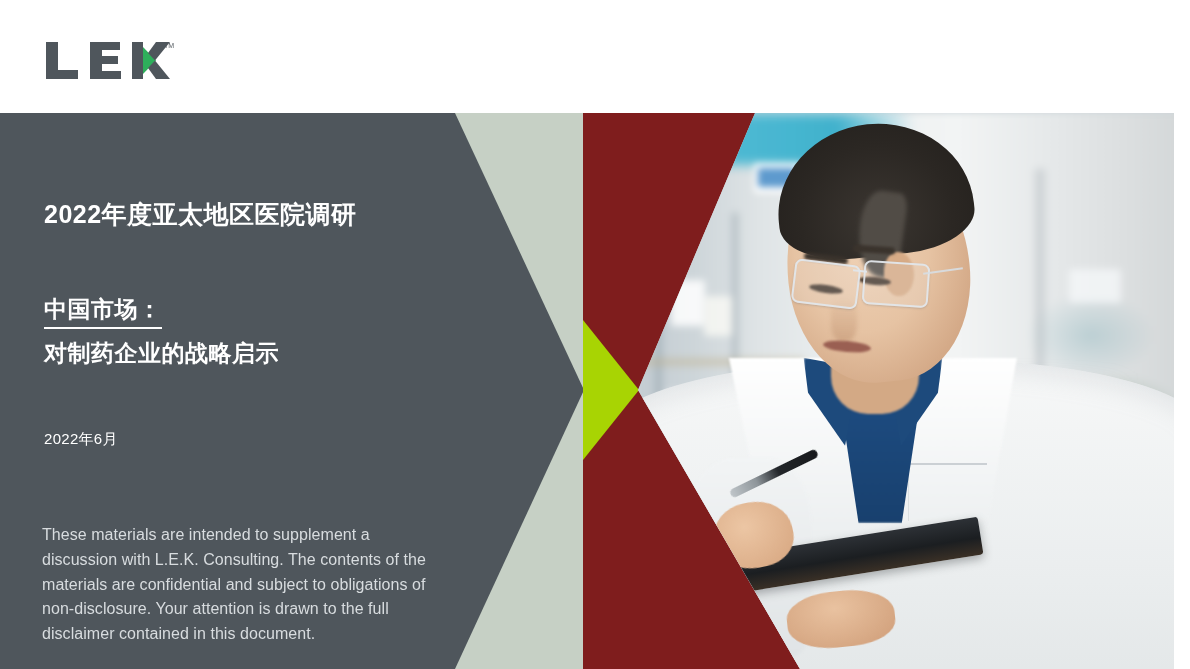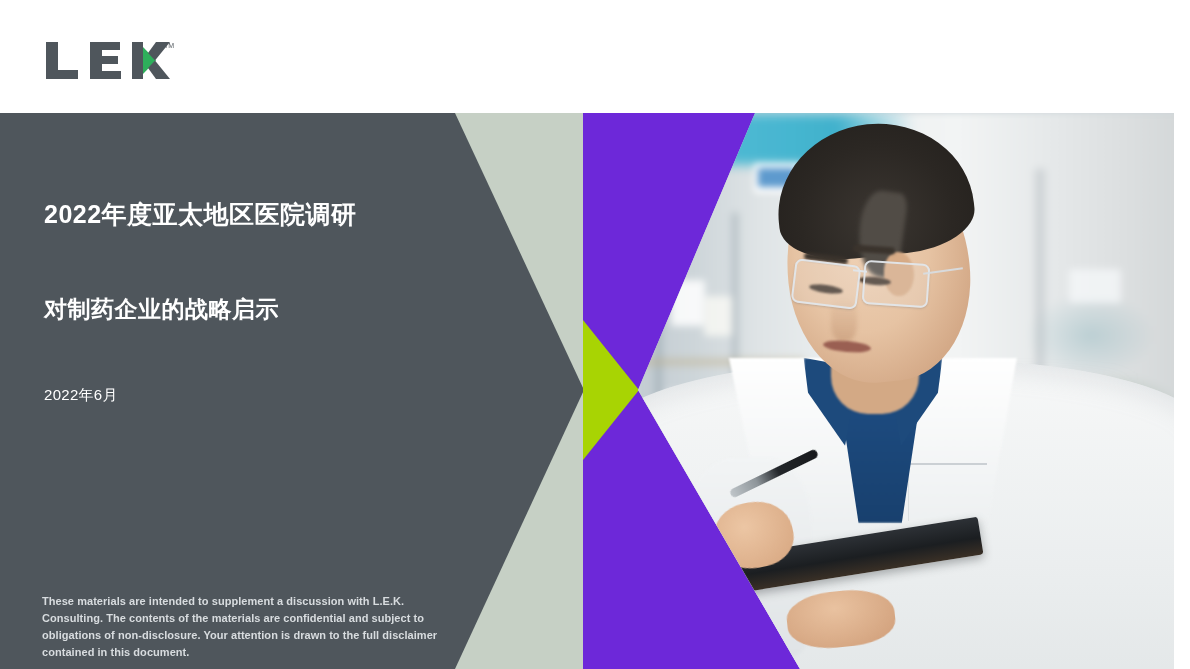--- a/index.html
+++ b/index.html
@@ -38,21 +38,21 @@
   }
 
   
   .body-area {
     position: absolute;
     left: 0;
     top: 113px;
     width: 1174px;
     height: 556px;
     overflow: hidden;
-    background: #6d28d9;
+    background: #7f1d1d;
   }
 
   
   .sage-band {
     position: absolute;
     left: 434px;
     top: 0;
     width: 149px;
     height: 556px;
     background: #c6d0c5;
@@ -437,28 +437,27 @@
     font-size: 15px;
     color: #ffffff;
     font-weight: normal;
     letter-spacing: .3px;
   }
 
   
   .disclaimer {
     position: absolute;
     left: 42px;
-    bottom: 8px;
+    bottom: 22px;
     width: 400px;
-    font-size: 11px;
+    font-size: 16px;
     line-height: 1.55;
     color: #d8dcdf;
     z-index: 30;
     letter-spacing: .05px;
-    font-weight: bold;
   }
   .disclaimer p { margin: 0; }
 </style>
 </head>
 <body>
 
 <div class="slide">
 
   <div class="header-band">
     <div class="logo">
@@ -535,20 +534,21 @@
         <div class="clipboard"></div>
         <div class="hand-lower"></div>
         <div class="pen"></div>
         <div class="hand-upper"></div>
       </div>
     </div>
 
     <div class="text-block">
       <h1 class="slide-title">2022年度亚太地区医院调研</h1>
       <h2 class="slide-subtitle">
+        <span class="subtitle-line-1">中国市场：</span>
         <span class="subtitle-line-2">对制药企业的战略启示</span>
       </h2>
       <p class="slide-date">2022年6月</p>
     </div>
 
     <div class="disclaimer">
       <p>These materials are intended to supplement a discussion with L.E.K. Consulting. The contents of the materials are confidential and subject to obligations of non-disclosure. Your attention is drawn to the full disclaimer contained in this document.</p>
     </div>
 
   </div>

